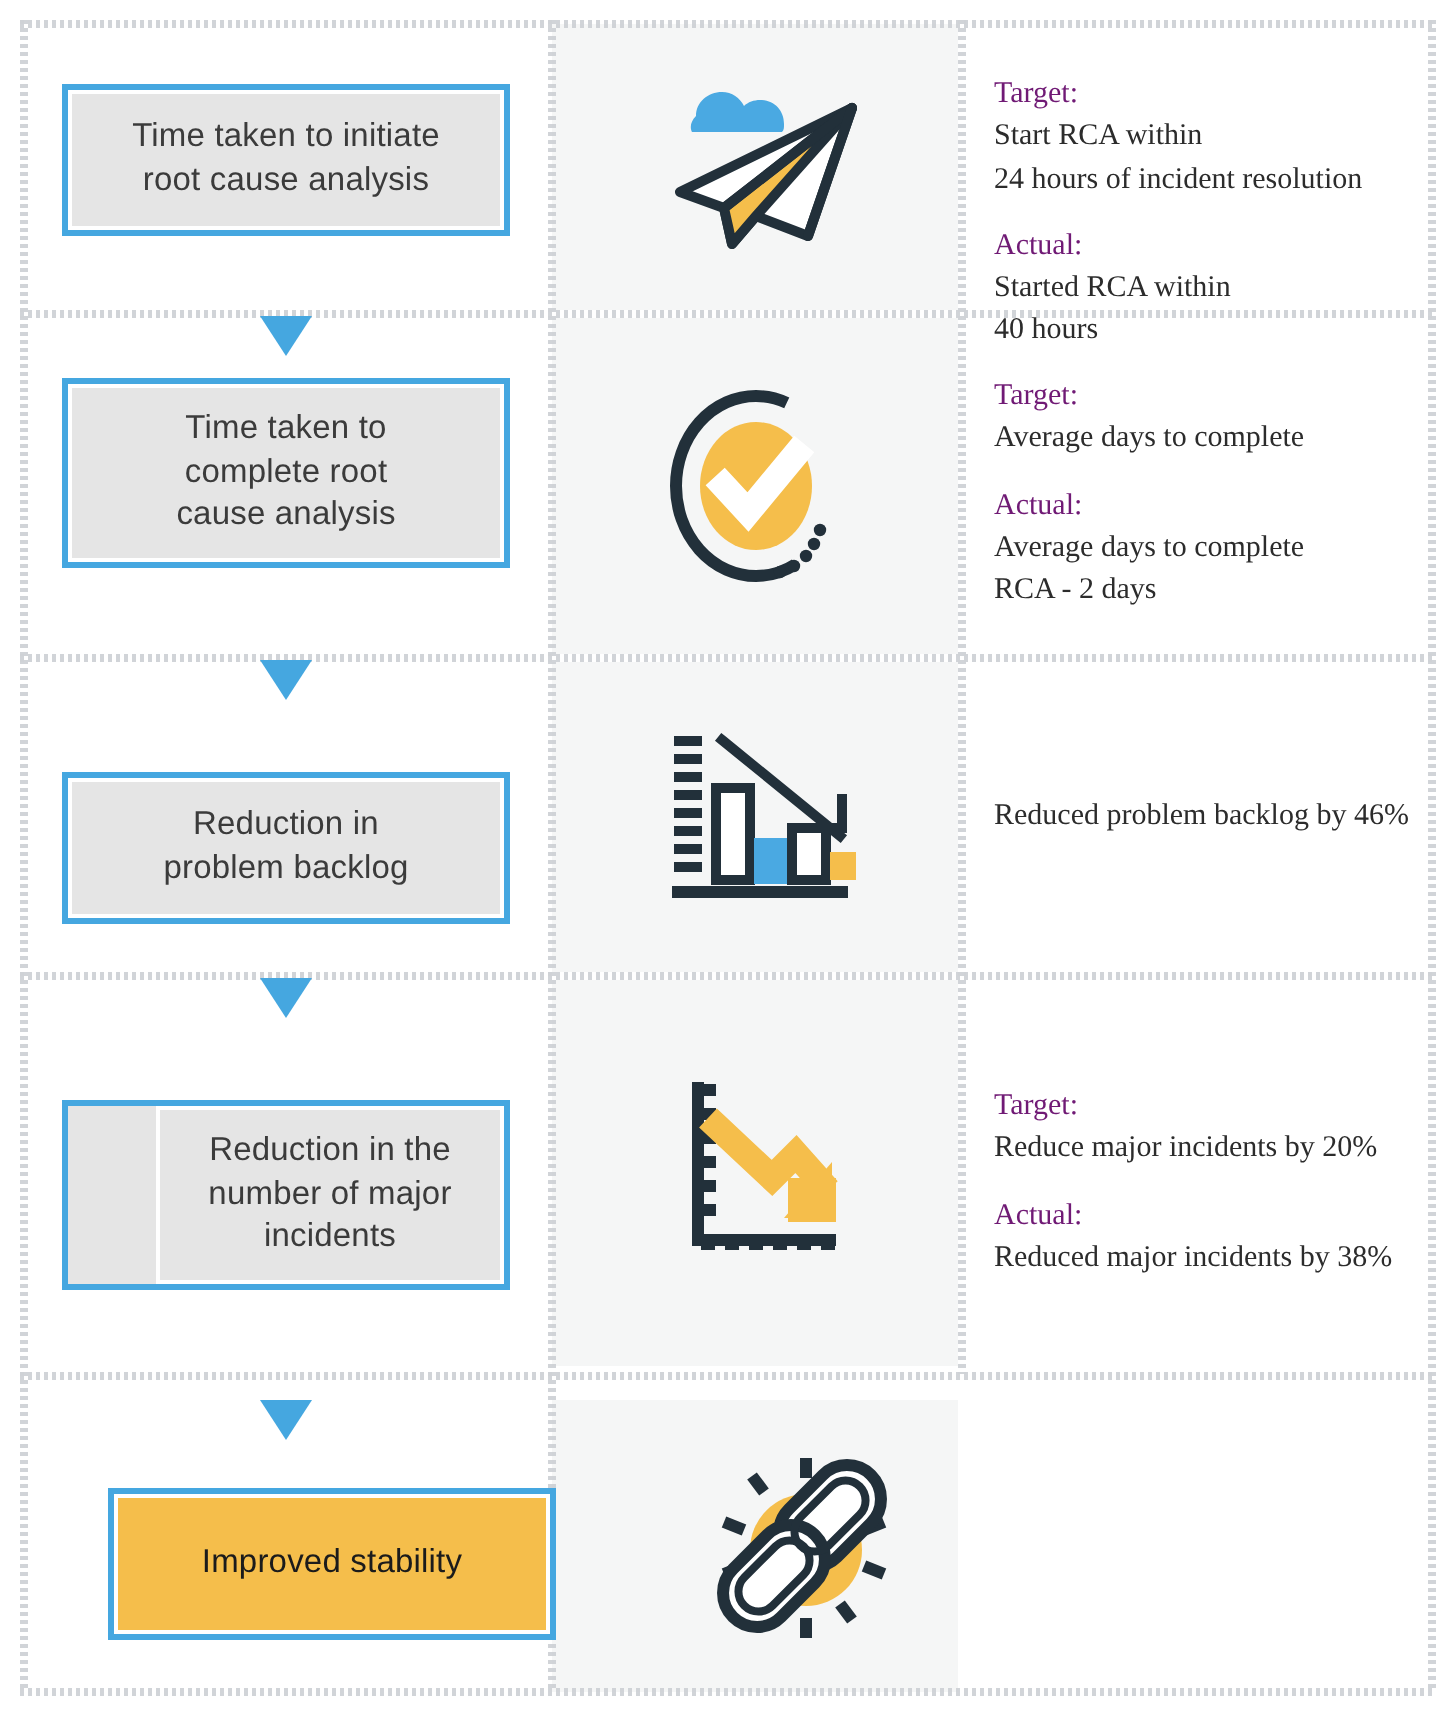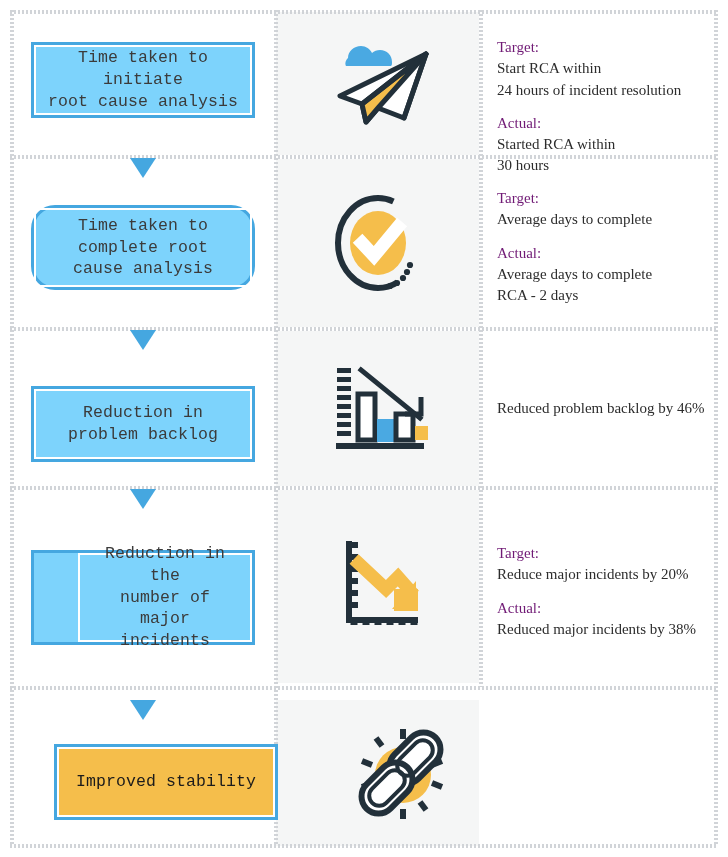--- a/index.html
+++ b/index.html
@@ -56,26 +56,25 @@
   
   .row { position: absolute; left: 0; width: 728px; }
 
   
   .label-box {
     position: absolute;
     box-sizing: border-box;
     left: 31px;
     width: 224px;
     border: 3px solid #45a7e0;
-    background: #7dd3fc;
+    background: #e5e5e5;
     display: flex;
     align-items: flex-start;
     justify-content: center;
     text-align: center;
-    font-family: Liberation Mono, monospace;
   }
   .label-box .inner {
     box-sizing: border-box;
     width: 100%;
     height: 100%;
     border: 2px solid #ffffff;
     display: flex;
     align-items: center;
     justify-content: center;
     padding: 0 10px;
@@ -179,28 +178,28 @@
 
     <div class="detail-cell" style="top:25px;">
       <div class="detail-block">
         <div class="detail-head">Target:</div>
         <div class="detail-line">Start RCA within</div>
         <div class="detail-line">24 hours of incident resolution</div>
       </div>
       <div class="detail-block">
         <div class="detail-head">Actual:</div>
         <div class="detail-line">Started RCA within</div>
-        <div class="detail-line">30 hours</div>
+        <div class="detail-line">40 hours</div>
       </div>
     </div>
   </div>
 
   <div class="connector" style="left:130px;top:158px;"></div>
   <div class="row" style="top:159px;height:168px;">
-    <div class="label-box" style="top:46px;height:85px;border-radius:24px;">
+    <div class="label-box" style="top:30px;height:95px;">
       <div class="inner">
         <span class="txt">Time taken to<br>complete root<br>cause analysis</span>
       </div>
     </div>
 
     <div class="icon-cell" style="top:0;height:168px;">
       <span>
         <svg width="98" height="104" viewBox="0 0 98 104">
           <ellipse cx="49" cy="52" rx="40" ry="45" fill="none" stroke="#22303a" stroke-width="6" stroke-dasharray="170 200" stroke-dashoffset="-46"></ellipse>
           <g fill="#22303a">

